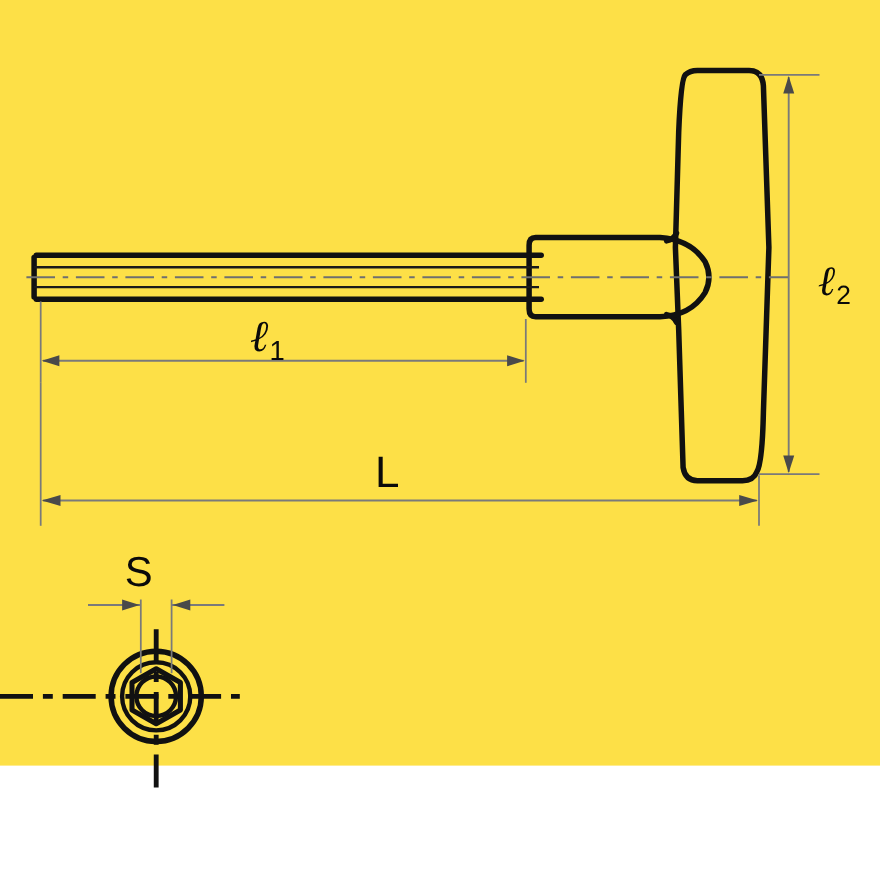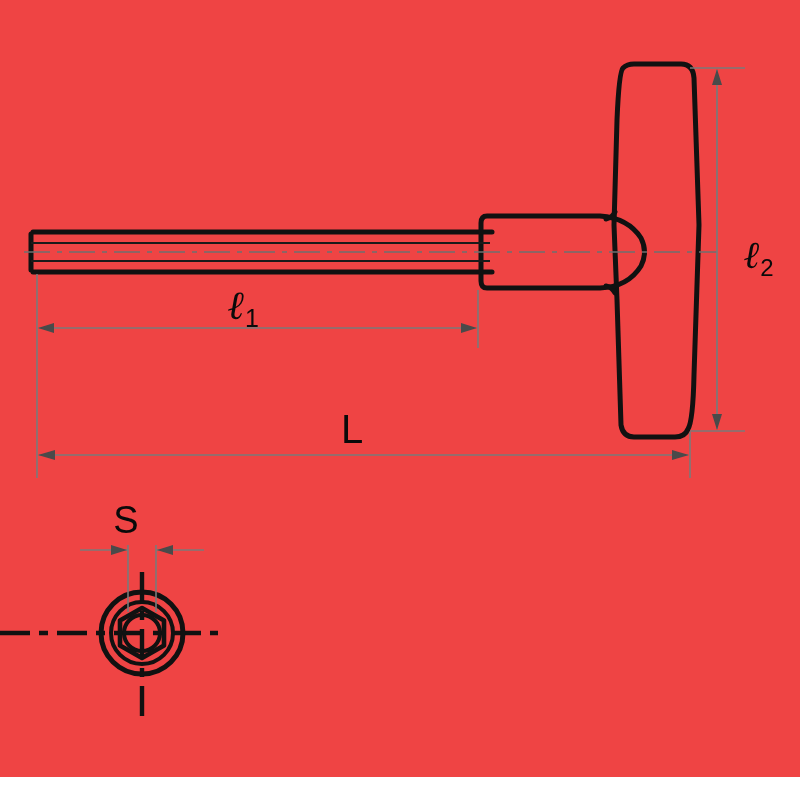--- a/index.html
+++ b/index.html
@@ -10,22 +10,22 @@
   }
   body {
     width: 800px;
     height: 800px;
     font-family: "Liberation Sans", sans-serif;
     overflow: hidden;
   }
   #drawing-root {
     position: relative;
     width: 800px;
-    height: 777px;
-    background: #ef4444;
+    height: 696px;
+    background: #fde047;
   }
   svg#technical-drawing {
     display: block;
     width: 800px;
     height: 800px;
   }
   .outline {
     fill: none;
     stroke: #111111;
     stroke-width: 5;

